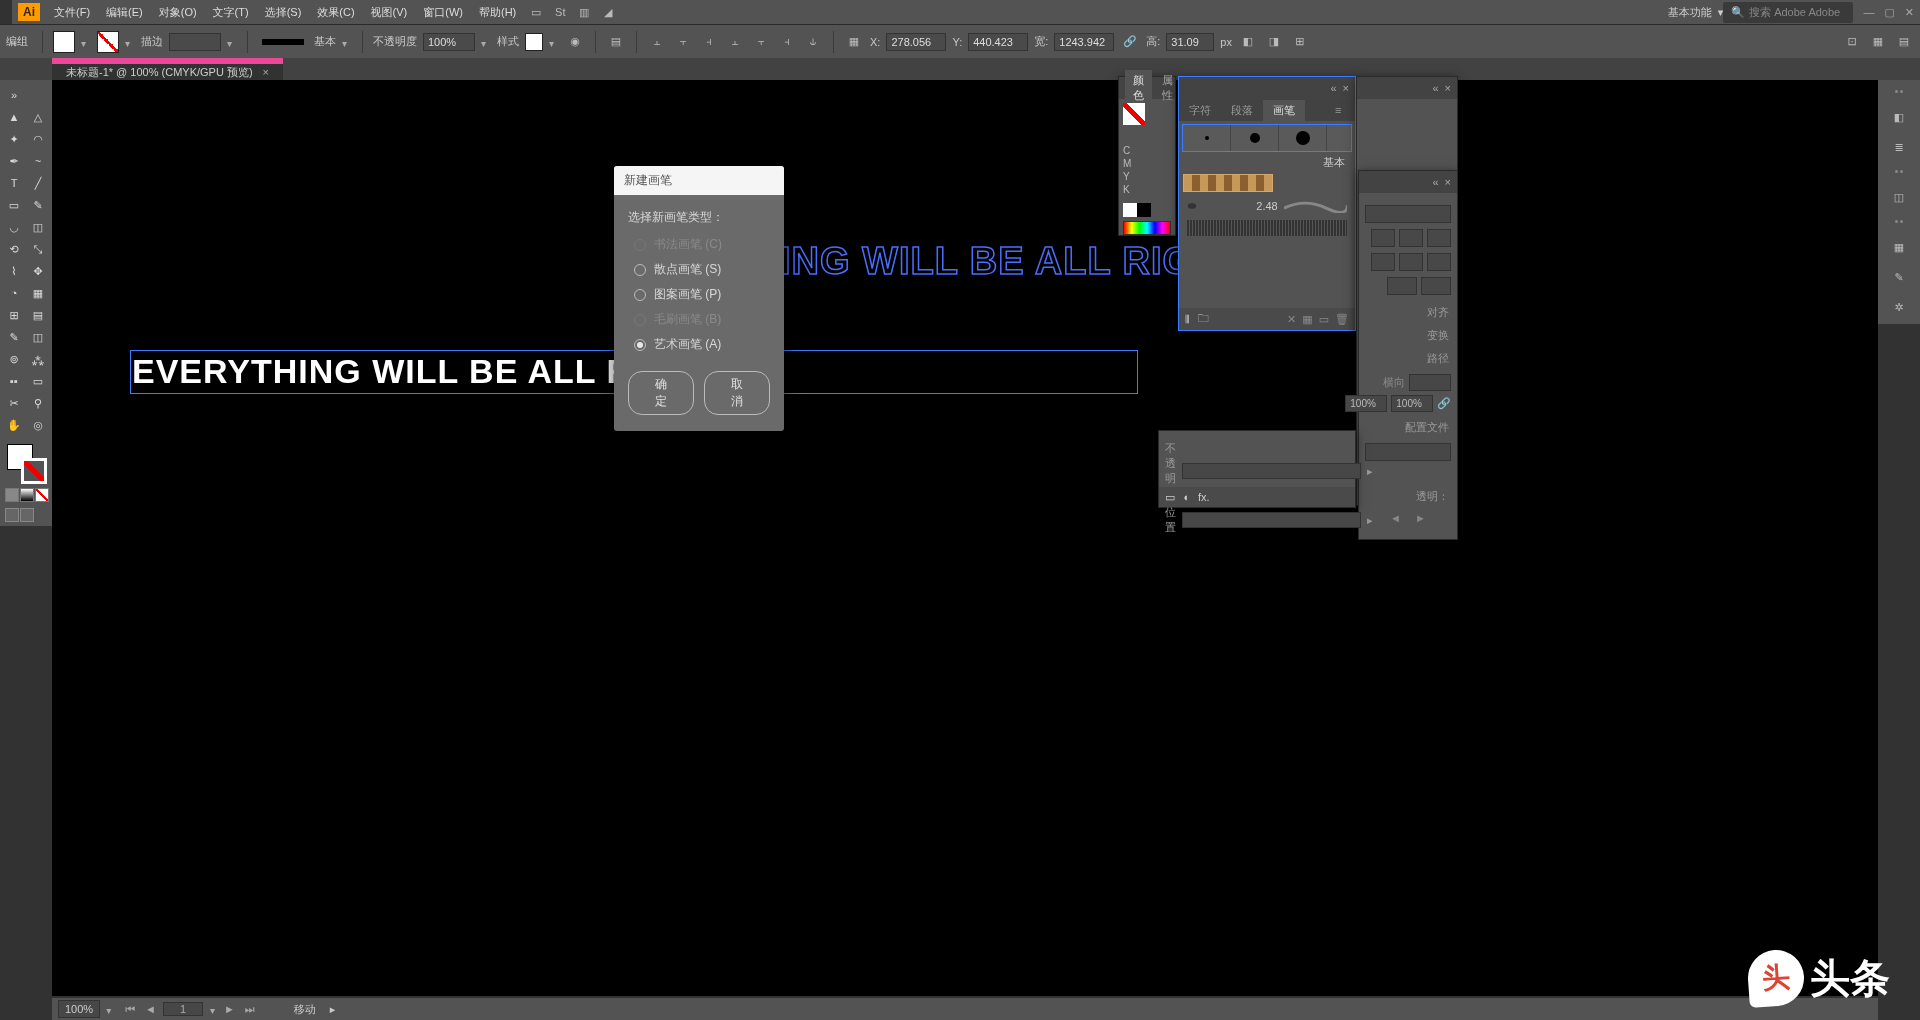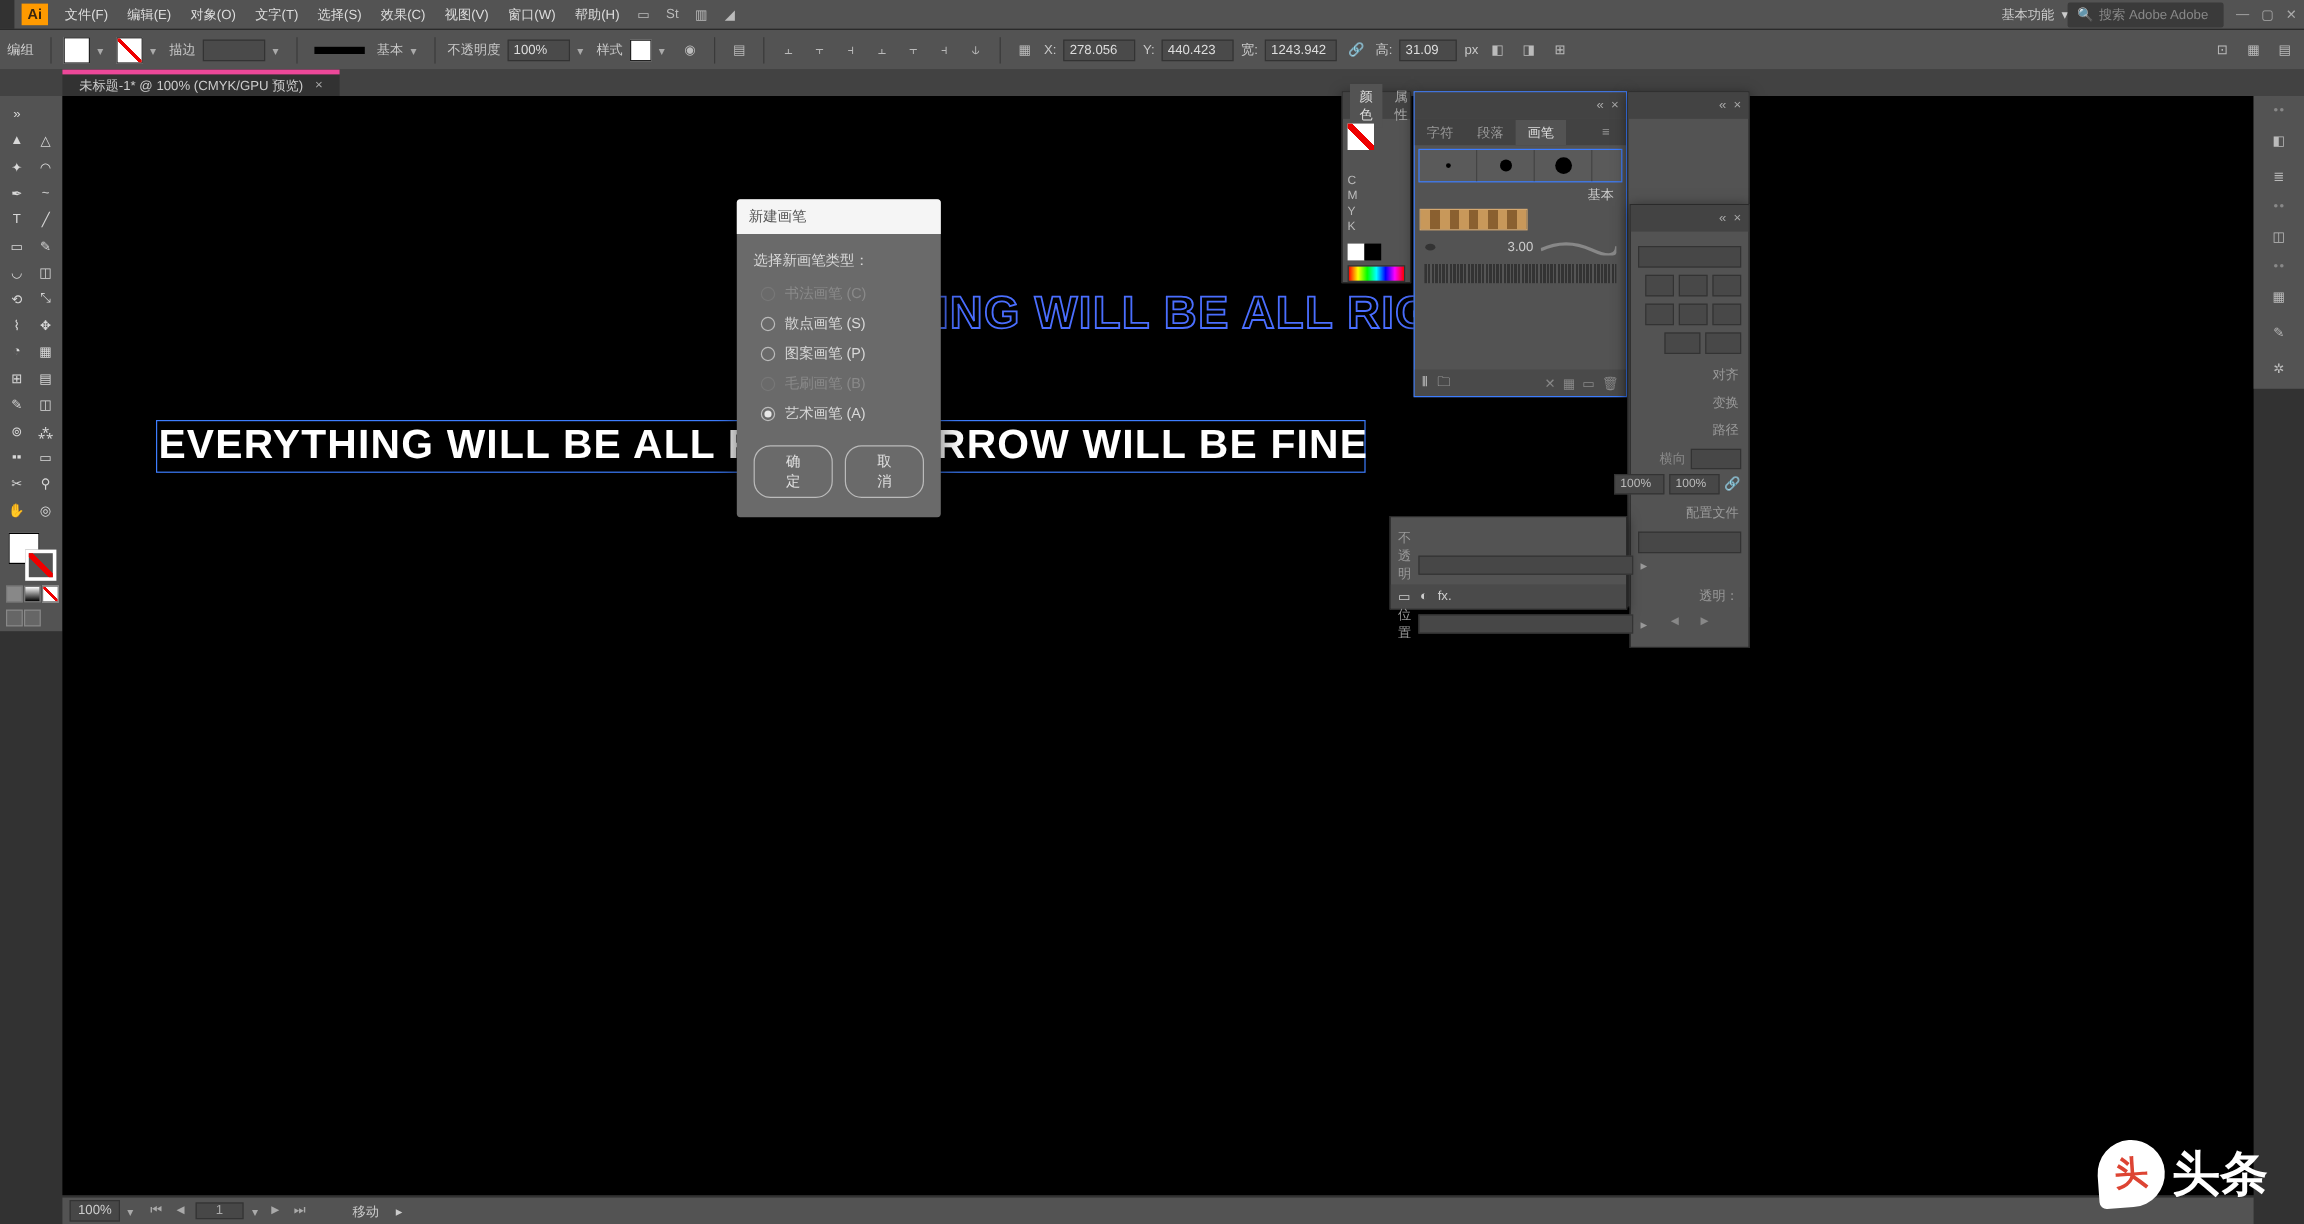--- a/index.html
+++ b/index.html
@@ -26,21 +26,21 @@
 .mini-dd::after { content:'▾'; color:#aaa; font-size:10px; }
 .sep { width:1px; height:22px; background:#3a3a3a; margin:0 4px; }
 .optlabel { color:#c8c8c8; }
 .optinput { background:#4a4a4a; color:#ddd; border:1px solid #333; padding:2px 4px; width:52px; font-size:11px; }
 .stroke-bar { width:42px; height:6px; background:#000; margin:0 4px; }
 .gicon { width:20px; height:20px; display:flex; align-items:center; justify-content:center; color:#bbb; cursor:pointer; }
 .opt-right { margin-left:auto; display:flex; gap:6px; align-items:center; }
 
 
 .tabstrip { height:22px; background:#424242; display:flex; align-items:stretch; padding-left:52px; }
-.doctab { background:#323232; color:#ccc; padding:3px 14px; font-size:11px; display:flex; align-items:center; gap:10px; border-top:4px solid #ec4899; }
+.doctab { background:#323232; color:#ccc; padding:3px 14px; font-size:11px; display:flex; align-items:center; gap:10px; border-top:6px solid #ec4899; }
 .doctab .close { color:#aaa; cursor:pointer; }
 
 
 .worksurface { position:absolute; left:52px; top:80px; right:42px; bottom:24px; background:#000; }
 .canvas-text { position:absolute; font-family:Arial,Helvetica,sans-serif; font-weight:bold; white-space:nowrap; }
 .txt-blue { color:#000; -webkit-text-stroke:1.5px #4a6eff; font-size:38px; letter-spacing:1px; }
 .txt-white { color:#fff; font-size:34px; letter-spacing:1px; }
 .sel-box { position:absolute; border:1px solid #3d7dff; }
 
 
@@ -315,21 +315,20 @@
   <div class="screenmodes">
       <span></span>
       <span></span>
     </div>
 </div>
 
 <div class="worksurface">
   <div class="canvas-text txt-blue" style="left:728px; top:160px;">ING WILL BE ALL RIGH</div>
   <div class="sel-box" style="left:78px; top:270px; width:1008px; height:44px;"></div>
   <div class="canvas-text txt-white" style="left:80px; top:272px;">EVERYTHING WILL BE ALL RIG</div>
-  <div class="canvas-text txt-white" style="left:728px; top:272px;">RROW WILL BE FINE</div>
 </div>
 
 <div class="rightdock">
   <div class="dock-grabber"></div>
   <span class="dicon">◧</span>
   <span class="dicon">≣</span>
   <div class="dock-grabber"></div>
   <span class="dicon">◫</span>
   <div class="dock-grabber"></div>
   <span class="dicon">▦</span>
@@ -386,21 +385,21 @@
       <div class="bcell">
           <span class="bdot" style="width:14px;height:14px"></span>
         </div>
     </div>
     <div style="text-align:right;padding:2px 8px;color:#ccc;font-size:11px">基本</div>
     <div class="pattern"></div>
     <div class="cali">
       <svg height="14" viewBox="0 0 90 14">
           <ellipse cx="7" cy="7" rx="6" ry="4" fill="#333"></ellipse>
         </svg>
-      <span>3.00</span>
+      <span>2.48</span>
       <svg height="14" viewBox="0 0 90 14">
           <path d="M0 10 Q30 -4 60 10 T90 6" stroke="#888" stroke-width="4" fill="none"></path>
         </svg>
     </div>
     <div class="rough"></div>
   </div>
   <div class="foot">
     <span>⫴</span>
     <span>🗀</span>
     <div class="fr">

